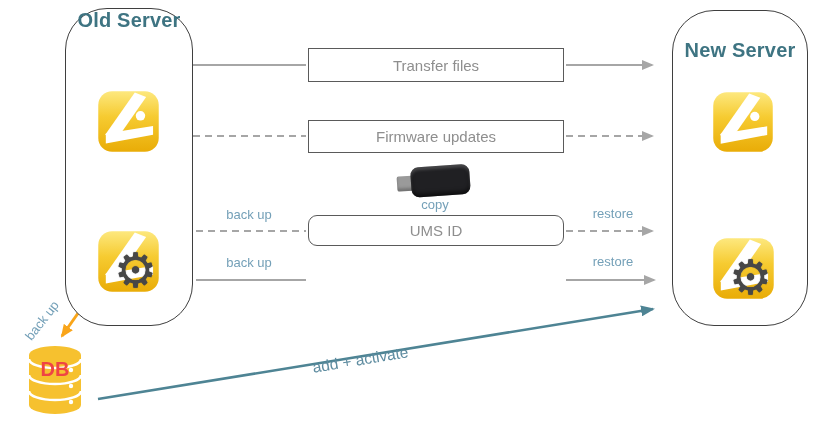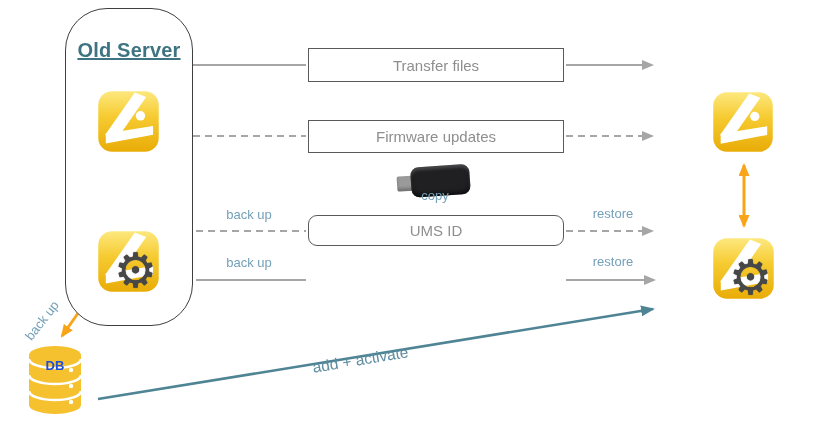--- a/index.html
+++ b/index.html
@@ -12,23 +12,23 @@
             color:#8e8e8e;font-size:15px;display:flex;align-items:center;justify-content:center;box-sizing:border-box;}
   .small-label{position:absolute;font-size:13px;color:#74a0b8;text-align:center;}
   .icon-svg{position:absolute;}
   .gear{position:absolute;font-family:"DejaVu Sans",sans-serif;font-size:48px;line-height:1;color:#474747;
         text-shadow:0 0 1px #474747;}
   .usb{position:absolute;left:397px;top:164px;width:78px;height:36px;transform:rotate(-4deg);}
   .usb-conn{position:absolute;left:0;top:10px;width:17px;height:15px;background:#9a9a9a;border-radius:2px;
             box-shadow:inset 0 -3px 3px rgba(0,0,0,.25);}
   .usb-body{position:absolute;left:14px;top:2px;width:59px;height:30px;background:#202023;border-radius:8px;
             box-shadow:inset 0 3px 3px rgba(255,255,255,.18), inset 0 -3px 4px rgba(0,0,0,.6);}
-  .copy-label{position:absolute;left:396px;top:188px;width:78px;text-align:center;font-size:13px;color:#74a0b8;}
+  .copy-label{position:absolute;left:396px;top:197px;width:78px;text-align:center;font-size:13px;color:#74a0b8;}
   .db-label{position:absolute;left:28px;top:358px;width:54px;text-align:center;font-weight:bold;
-            font-size:13px;color:#1d4ed8;}
+            font-size:20px;color:#ef4444;}
   .backup-rot{position:absolute;left:0px;top:313px;width:84px;text-align:center;font-size:13px;color:#74a0b8;
               transform:rotate(-52deg);}
   .diag-label{position:absolute;left:268px;top:351px;width:185px;text-align:center;font-size:15.5px;
               color:#5e8ca0;transform:rotate(-9.3deg);}
 </style>
 </head>
 <body>
 
 <div class="canvas">
 
@@ -59,23 +59,26 @@
 
     <line x1="129" y1="166" x2="129" y2="221" stroke="#f9a51a" stroke-width="3" marker-start="url(#mOrange)" marker-end="url(#mOrange)"></line>
     <line x1="744" y1="165" x2="744" y2="226" stroke="#f9a51a" stroke-width="3" marker-start="url(#mOrange)" marker-end="url(#mOrange)"></line>
 
     <line x1="88" y1="299" x2="62" y2="336" stroke="#f9a51a" stroke-width="3" marker-start="url(#mOrange)" marker-end="url(#mOrange)"></line>
 
     <line x1="98" y1="399" x2="653" y2="309" stroke="#4e8494" stroke-width="2.6" marker-end="url(#mTeal)"></line>
   </svg>
 
   <div class="server" style="left:65px;top:8px;width:128px;height:318px;">
-    <span class="server-title" style="margin-top:30px;text-decoration:underline;">Old Server</span>
+    <span class="server-title" style="">Old Server</span>
   </div>
 
+  <div class="server" style="left:672px;top:10px;width:136px;height:316px;">
+    <span class="server-title" style="margin-top:28px;">New Server</span>
+  </div>
 
   <svg class="icon-svg" style="left:97px;top:90px;" width="63" height="63" viewBox="0 0 100 100">
     <defs>
         <linearGradient id="yg1" x1="0" y1="0" x2="0" y2="1">
       <stop offset="0" stop-color="#fde87e"></stop>
           <stop offset="0.42" stop-color="#f6cb31"></stop>
           <stop offset="1" stop-color="#e9ac07"></stop>
     </linearGradient>
       </defs>
     <rect x="2" y="2" width="96" height="96" rx="22" fill="url(#yg1)"></rect>

